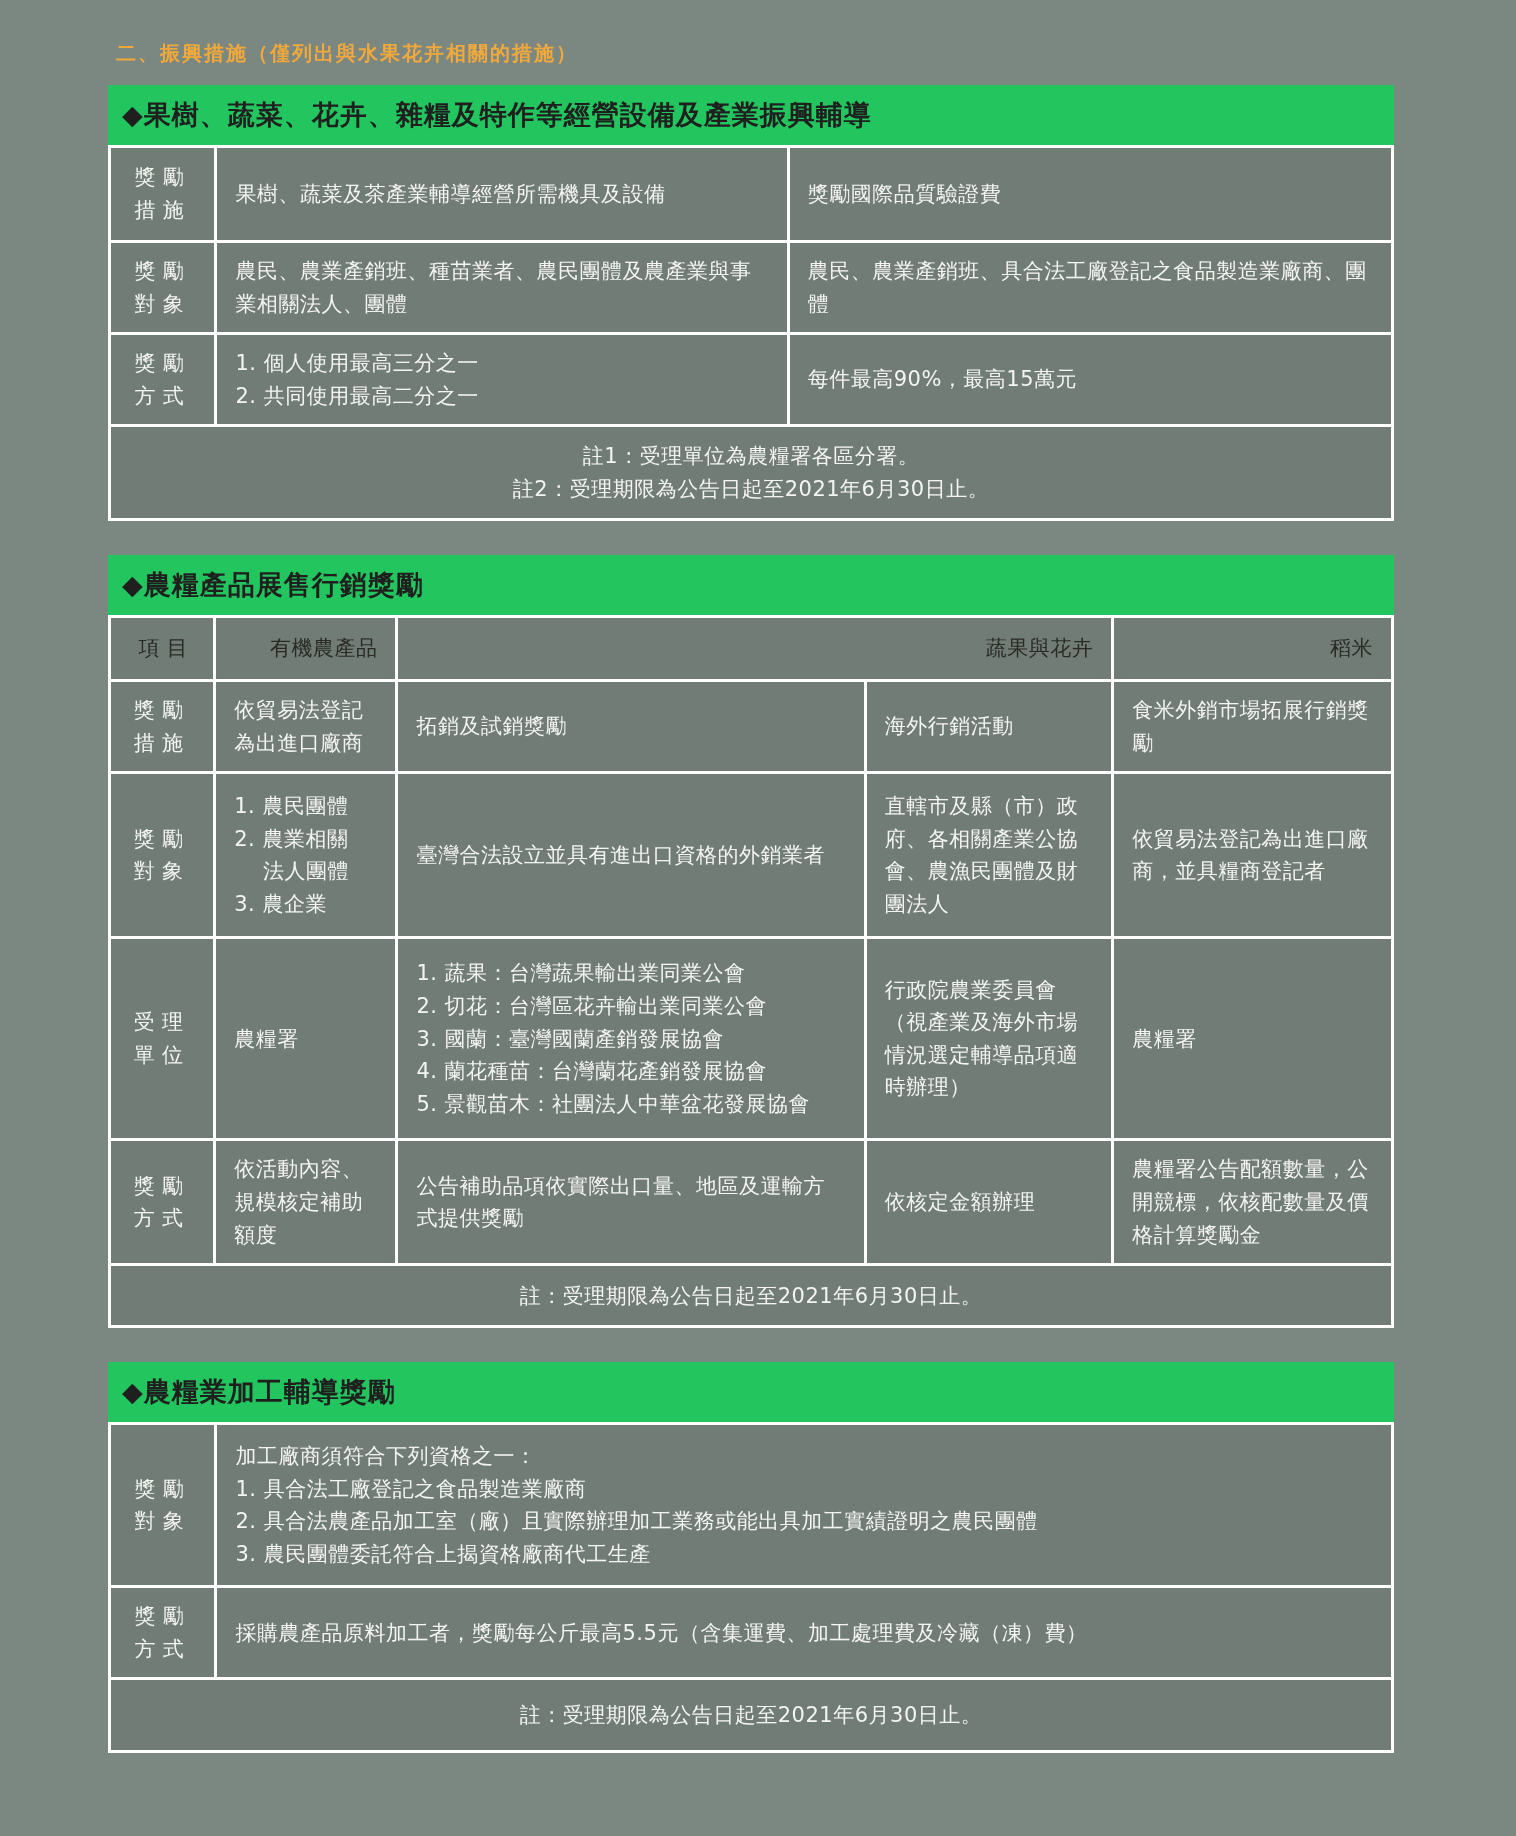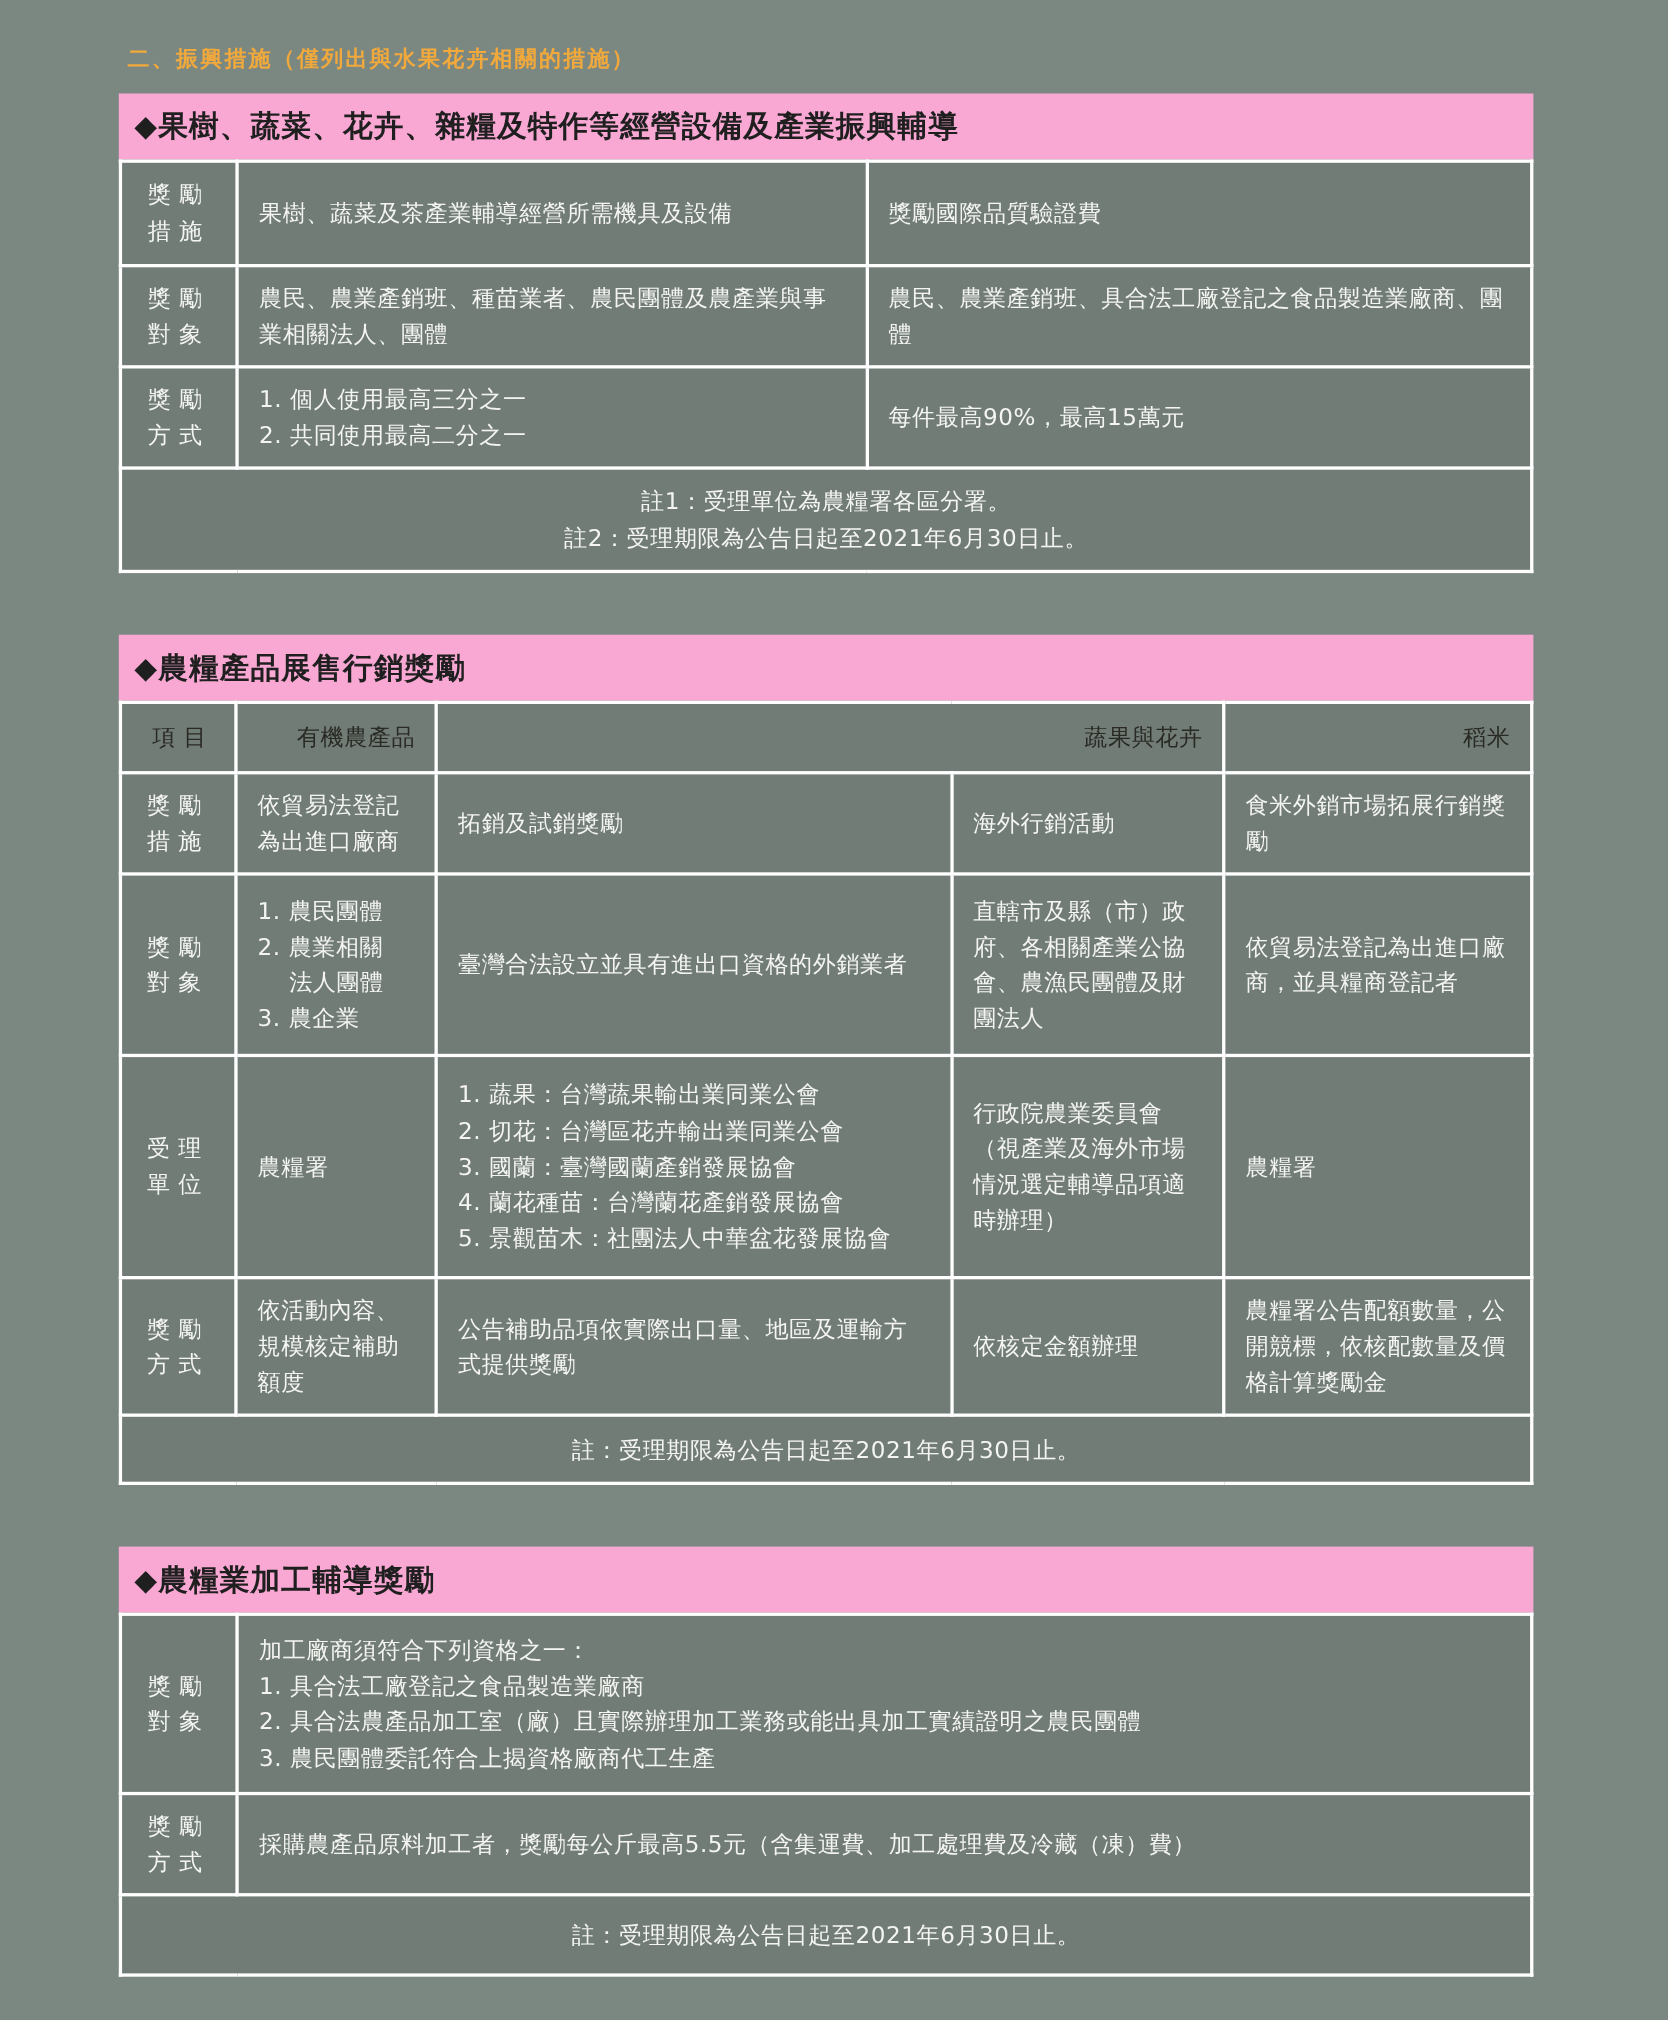--- a/index.html
+++ b/index.html
@@ -10,23 +10,23 @@
     color:#f4f5f1;
     -webkit-font-smoothing:antialiased;
   }
   .content{margin-left:108px;width:1286px;}
   .page-title{
     margin:0;padding:40px 0 18px 8px;
     font-size:20px;font-weight:bold;
     color:#f2a93c;letter-spacing:2px;
   }
   .section{margin-top:0;}
-  .section + .section{margin-top:56px;}
+  .section + .section{margin-top:34px;}
   .bar{
-    height:60px;background:#f9a8d4;color:#1f1f1f;
+    height:60px;background:#22c55e;color:#1f1f1f;
     font-size:27px;font-weight:bold;letter-spacing:1px;
     display:flex;align-items:center;padding-left:14px;
     box-sizing:border-box;
   }
   table.t{
     border-collapse:collapse;table-layout:fixed;
     width:100%;background:transparent;
   }
   table.t td{
     border:3px solid #ffffff;

